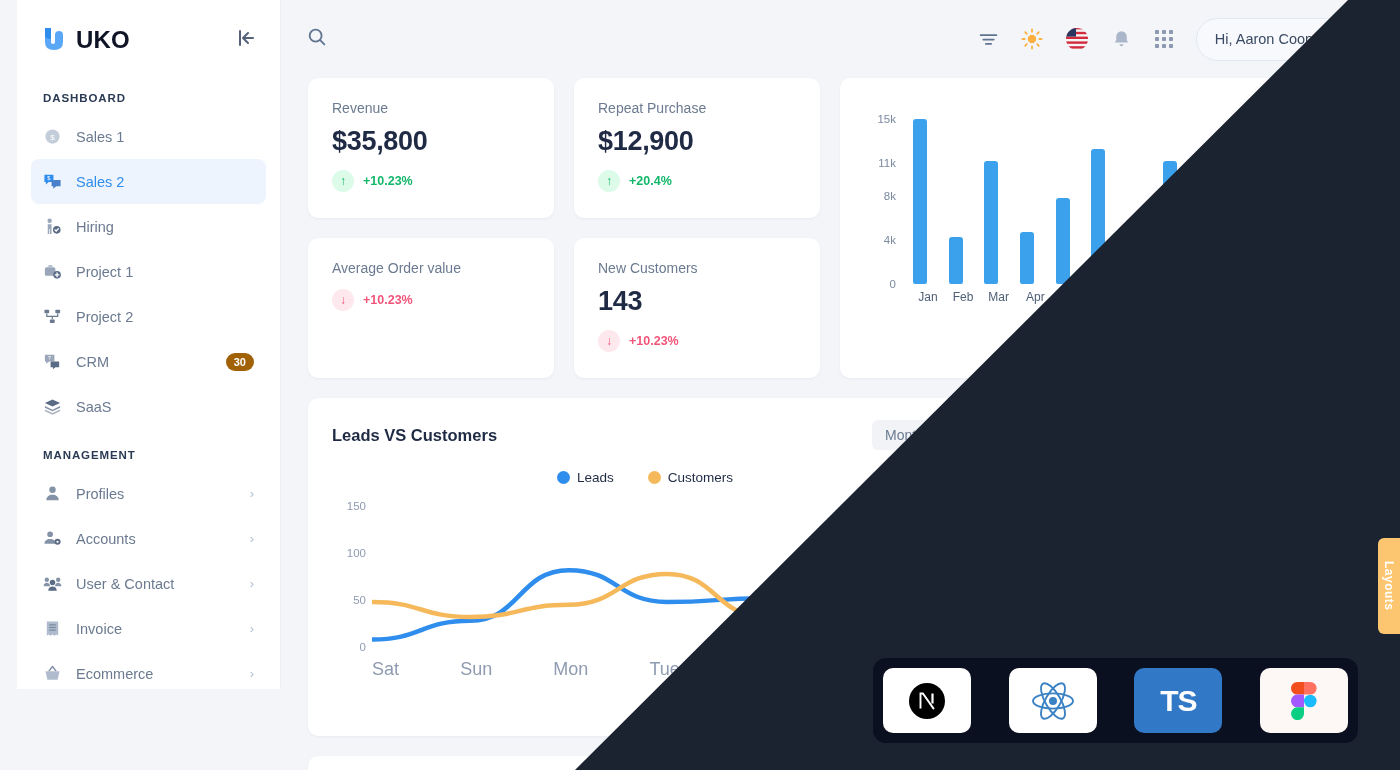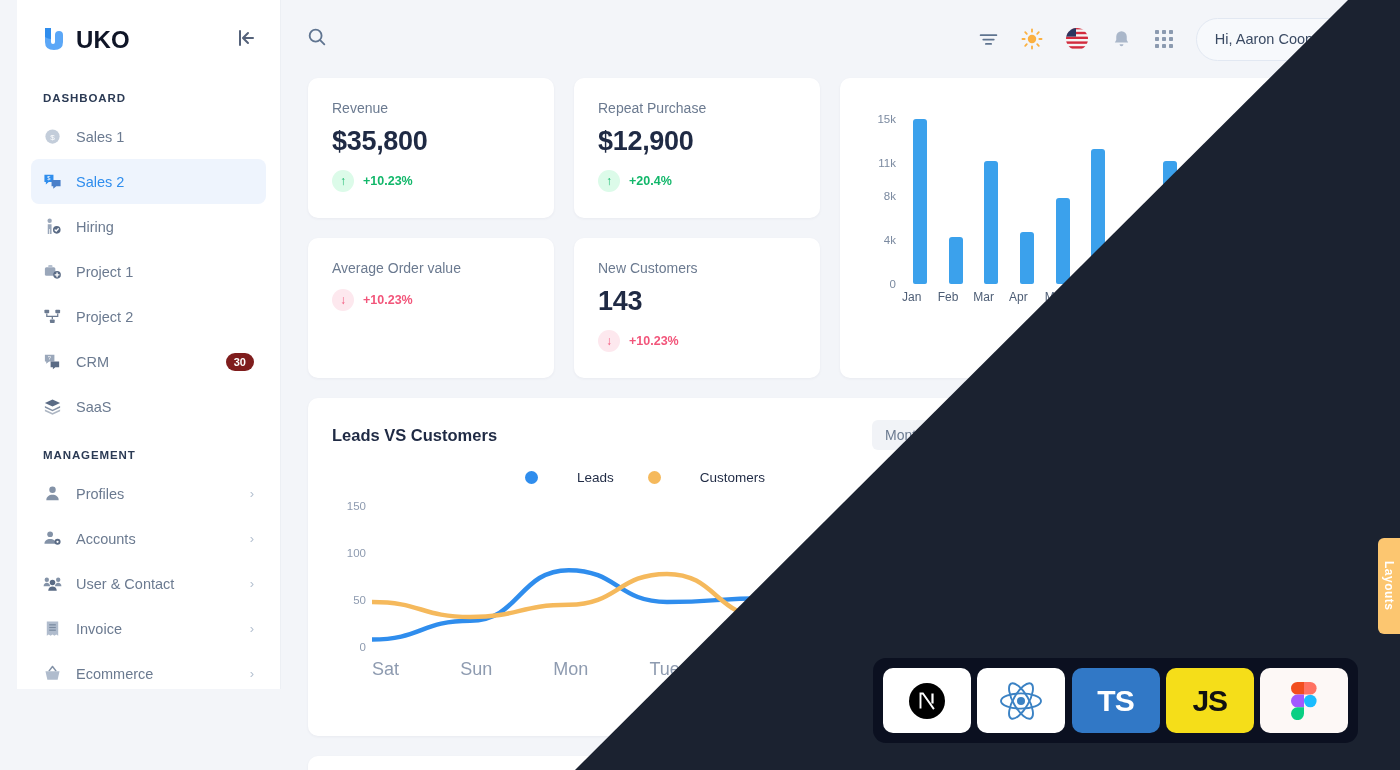--- a/index.html
+++ b/index.html
@@ -34,21 +34,21 @@
   .nav-item {
     display:flex; align-items:center; height:45px;
     padding:0 12px; border-radius:8px; margin-bottom:0px;
     cursor:pointer; position:relative;
   }
   .nav-item .ico { width:26px; display:flex; align-items:center; justify-content:flex-start; }
   .nav-label { font-size:14.5px; color:#6b7a90; margin-left:7px; }
   .nav-item.active { background:#eef4fd; }
   .nav-item.active .nav-label { color:#2f8ded; }
   .badge {
-    margin-left:auto; background:#7f1d1d; color:#fff;
+    margin-left:auto; background:#a16207; color:#fff;
     font-size:11px; font-weight:700; border-radius:9px;
     padding:2px 8px; line-height:14px;
   }
   .chev { margin-left:auto; color:#b4c0d0; font-size:13px; }
 
   
   .main { position:absolute; left:264px; top:0; width:1136px; height:770px; }
   .topbar { height:78px; display:flex; align-items:center; padding:0 26px 0 42px; }
   .search-ico { cursor:pointer; }
   .top-right { margin-left:auto; display:flex; align-items:center; gap:22px; }
@@ -98,38 +98,38 @@
   .month-plain span { font-size:14.5px; color:#3a4a63; }
   .caret { width:0;height:0;border-left:6px solid transparent;border-right:6px solid transparent;border-top:7px solid #1f2a44; }
 
   .bar-chart { position:relative; margin-top:14px; height:200px; }
   .yax { position:absolute; left:0; top:0; width:32px; height:170px; }
   .yax div { position:absolute; right:0; font-size:11.5px; color:#7b8aa0; transform:translateY(-50%); }
   .bars { position:absolute; left:38px; right:0; top:0; height:170px; display:flex; align-items:flex-end; justify-content:space-between; }
   .bar-slot { flex:1; display:flex; flex-direction:column; align-items:center; height:100%; justify-content:flex-end; }
   .bar { width:14px; background:#3ba1ec; border-radius:3px 3px 2px 2px; }
   .xax { position:absolute; left:38px; right:0; top:176px; display:flex; justify-content:space-between; }
-  .xax div { flex:1; text-align:left; font-size:12px; color:#4d5d75; }
+  .xax div { flex:1; text-align:right; font-size:12px; color:#4d5d75; }
 
   
   .row2 { display:flex; gap:22px; margin-top:20px; }
   .leads-card {
     width:676px; height:338px; background:#fff; border-radius:10px;
     padding:22px 26px 10px 24px; box-shadow:0 1px 3px rgba(30,45,80,.05);
     position:relative;
   }
   .month-pill {
     margin-left:auto; display:flex; align-items:center; gap:9px;
     background:#f1f3f7; border-radius:6px; padding:7px 13px; cursor:pointer;
   }
   .month-pill span { font-size:14px; color:#6b7a90; }
   .legend { display:flex; justify-content:center; gap:34px; margin-top:20px; }
   .leg { display:flex; align-items:center; gap:7px; }
   .leg-dot { width:13px; height:13px; border-radius:50%; }
-  .leg-txt { font-size:13.5px; color:#1f2a44;margin-left:32px; }
+  .leg-txt { font-size:13.5px; color:#1f2a44; }
   .line-wrap { position:relative; margin-top:12px; height:190px; }
   .lyax { position:absolute; left:0; top:0; width:34px; height:150px; }
   .lyax div { position:absolute; right:0; font-size:11.5px; color:#8e9bb0; transform:translateY(-50%); }
   .lxax { position:absolute; left:40px; right:6px; top:162px; display:flex; justify-content:space-between; }
   .lxax div { font-size:18px; color:#8e9bb0; }
 
   
   .proj-card {
     flex:1; height:338px; background:#242b38; border-radius:10px;
     padding:22px 20px; display:flex; flex-direction:column; align-items:center;
@@ -646,23 +646,20 @@
         <g fill="none" stroke="#3b82c4" stroke-width="1.9">
           <ellipse cx="24" cy="22" rx="20" ry="7.6"></ellipse>
           <ellipse cx="24" cy="22" rx="20" ry="7.6" transform="rotate(60 24 22)"></ellipse>
           <ellipse cx="24" cy="22" rx="20" ry="7.6" transform="rotate(120 24 22)"></ellipse>
         </g>
       </svg>
     </div>
     <div class="tech-tile t-ts">
       <span class="ts-txt">TS</span>
     </div>
-    <div class="tech-tile t-js">
-      <span class="js-txt">JS</span>
-    </div>
     <div class="tech-tile t-figma">
       <svg width="26" height="38" viewBox="0 0 26 38">
         <path d="M0 6.3A6.3 6.3 0 0 1 6.3 0H13v12.6H6.3A6.3 6.3 0 0 1 0 6.3z" fill="#f24e1e"></path>
         <path d="M13 0h6.3a6.3 6.3 0 0 1 0 12.6H13z" fill="#ff7262"></path>
         <path d="M0 19A6.3 6.3 0 0 1 6.3 12.6H13v12.7H6.3A6.3 6.3 0 0 1 0 19z" fill="#a259ff"></path>
         <circle cx="19.3" cy="19" r="6.3" fill="#1abcfe"></circle>
         <path d="M0 31.6a6.3 6.3 0 0 1 6.3-6.3H13v6.3a6.3 6.3 0 1 1-13 0z" fill="#0acf83"></path>
       </svg>
     </div>
   </div>

